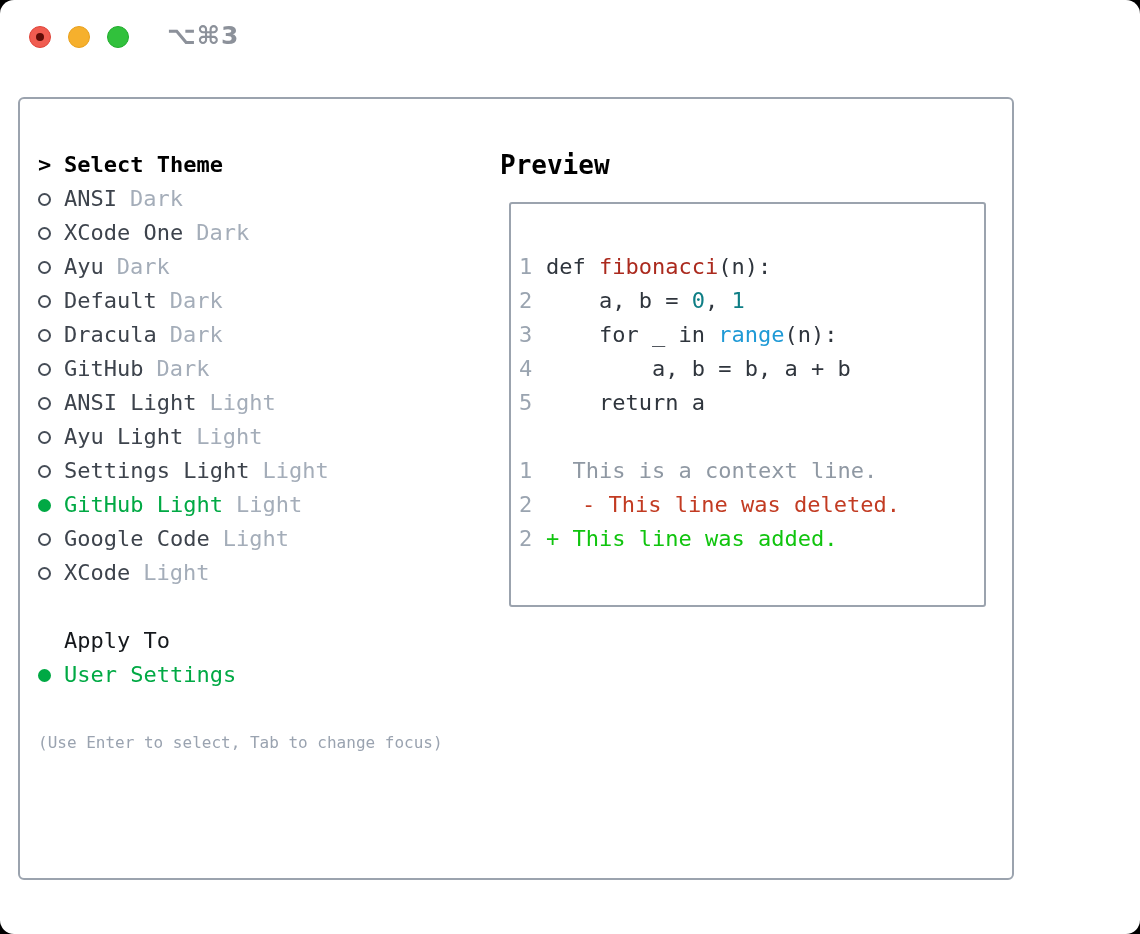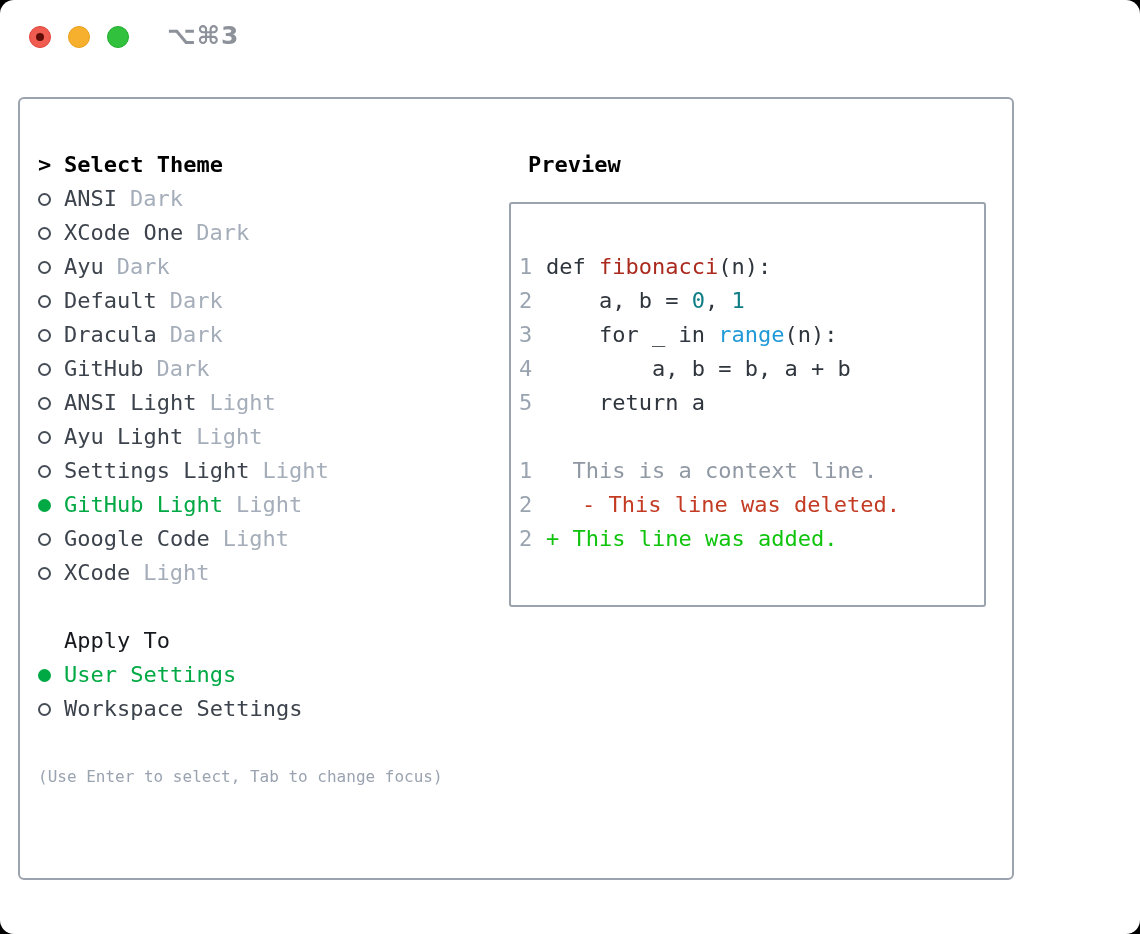--- a/index.html
+++ b/index.html
@@ -30,21 +30,21 @@
   .radio.sel { border-color:#00a944; background:#00a944; }
   .t-name { color:#3d434c; }
   .t-name.sel { color:#00a944; }
   .t-tag { color:#a4adb9; margin-left:13px; }
   .apply-header { margin-top:34px; }
   .ah-label { color:#15181c; }
   .opt-name.sel { color:#00a944; }
   .hint { margin-top:34px; width:420px; color:#9aa3b0; font-size:16px; line-height:34px; }
 
   
-  .preview-label { position:absolute; left:508px; top:49px; font-size:22px; line-height:34px;
+  .preview-label { position:absolute; left:480px; top:49px; font-size:26px; line-height:34px;
                    font-weight:700; color:#000; }
   .preview-box { position:absolute; left:489px; top:103px; width:477px; height:405px;
                  border:2px solid #9ba3ae; border-radius:3px; background:#fff;
                  padding:46px 0 0 8px; overflow:hidden; }
   .cline { display:flex; height:34px; font-size:22px; line-height:34px; white-space:pre; }
   .ln { width:27px; flex:0 0 27px; color:#9aa4b0; }
   .tk-default  { color:#2f353d;text-align:right; }
   .tk-function { color:#ab2a1e; }
   .tk-number   { color:#0e7e85; }
   .tk-builtin  { color:#1f9ad6; }
@@ -87,21 +87,20 @@
           <div class="row"><span class="marker"><span class="radio"></span></span><span class="t-name">Google Code</span><span class="t-tag">Light</span></div>
           <div class="row"><span class="marker"><span class="radio"></span></span><span class="t-name">XCode</span><span class="t-tag">Light</span></div>
         </div>
 
       <div class="row apply-header">
         <span class="marker"></span>
         <span class="ah-label">Apply To</span>
       </div>
       <div id="apply-options">
           <div class="row"><span class="marker"><span class="radio sel"></span></span><span class="opt-name sel">User Settings</span></div>
-          <div class="row"><span class="marker"><span class="radio"></span></span><span class="opt-name">Workspace Settings</span></div>
         </div>
 
       <div class="hint">(Use Enter to select, Tab to change focus)</div>
     </div>
 
     <div class="preview-label">Preview</div>
 
     <div class="preview-box">
       <div id="code">
           <div class="cline"><span class="ln">1</span><span class="tk-default">def </span><span class="tk-function">fibonacci</span><span class="tk-default">(n):</span></div>

